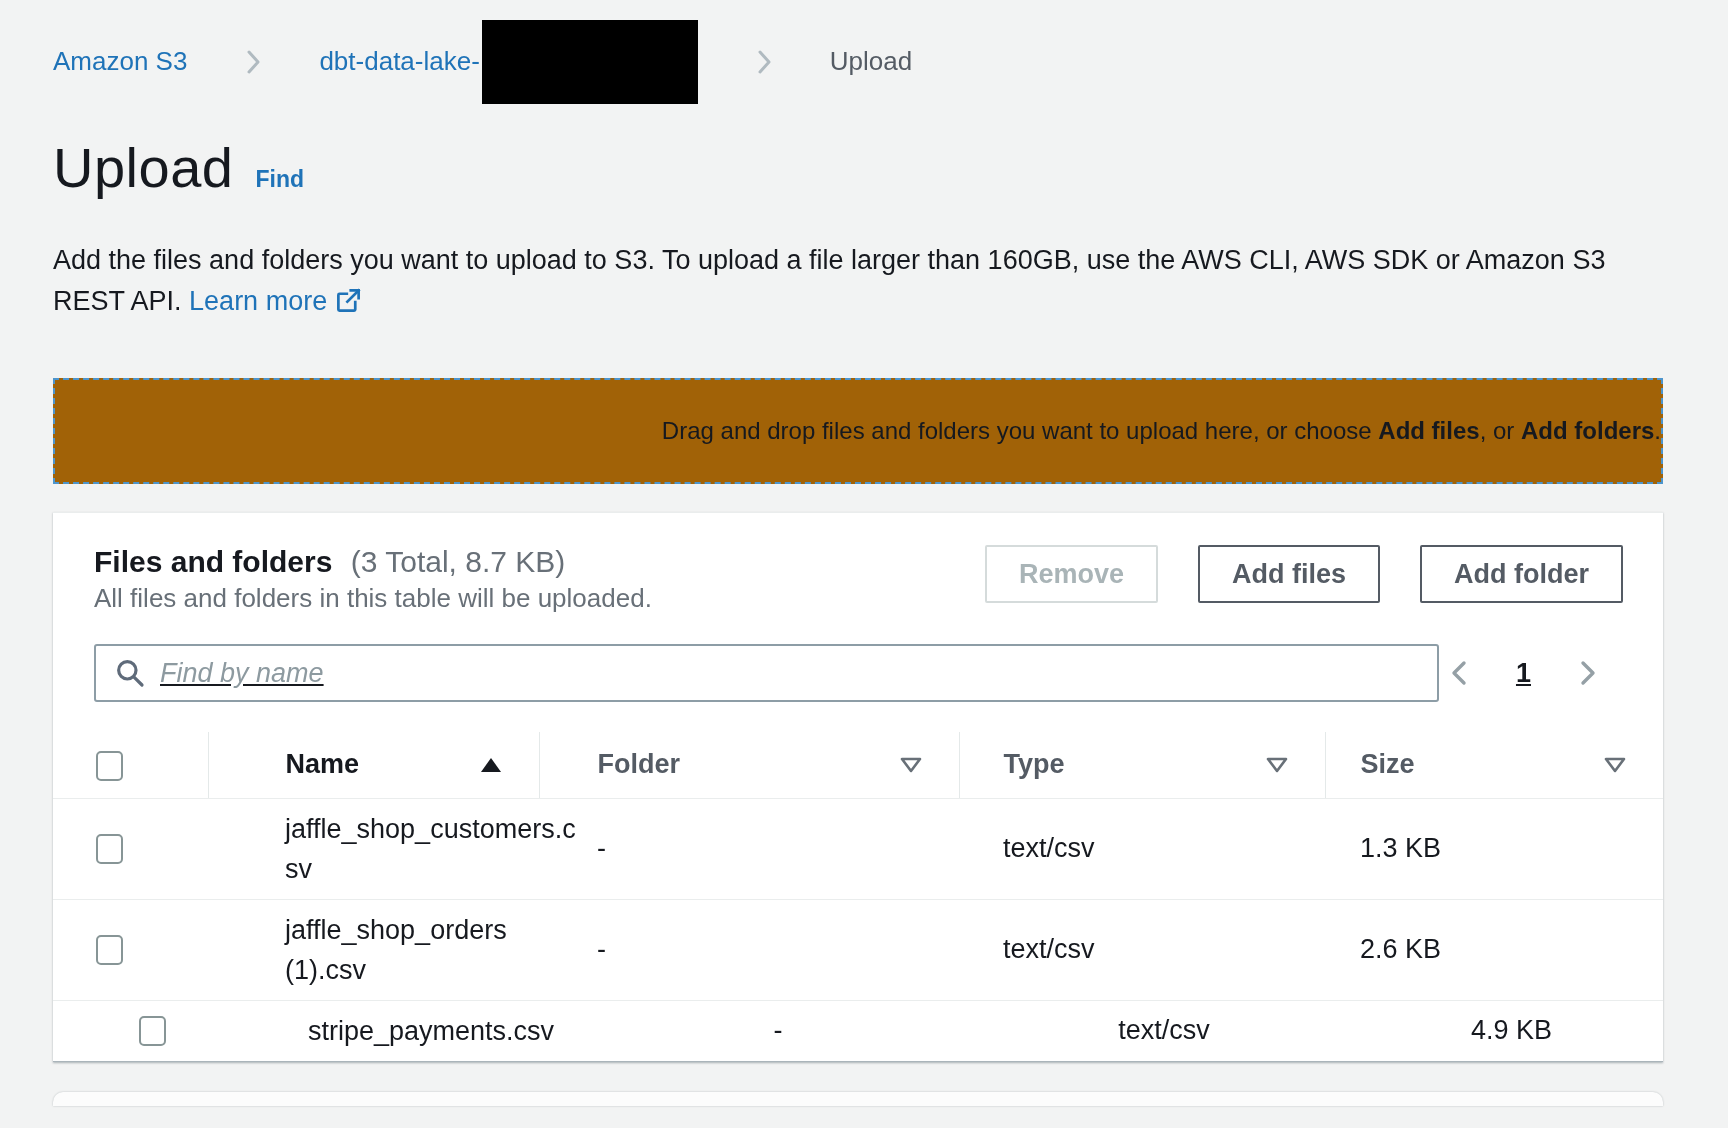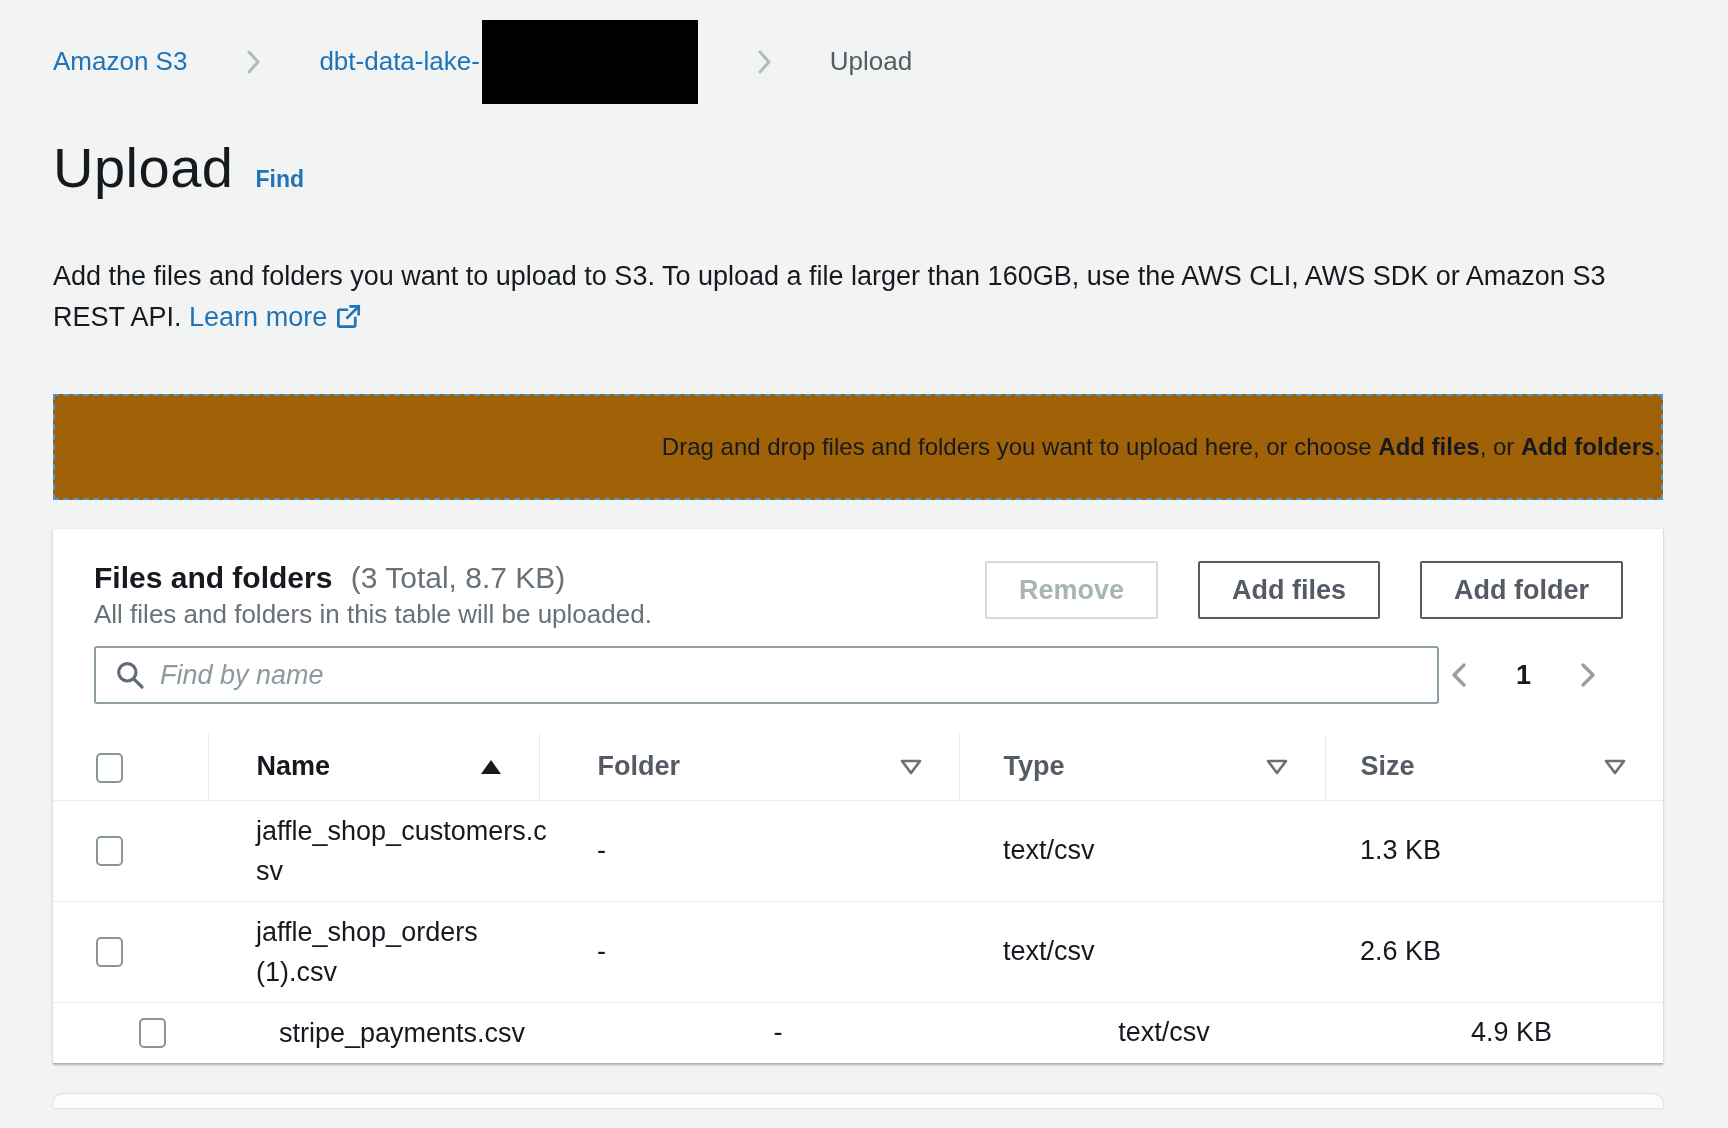--- a/index.html
+++ b/index.html
@@ -22,21 +22,21 @@
     margin:-36px 0 -36px 2px; vertical-align:middle; position:relative; z-index:2;
   }
   .crumb-bucket { display:flex; align-items:center; }
 
   
   .page-header { display:flex; align-items:baseline; margin-top:58px; }
   .page-title { font-size:56px; font-weight:400; color:#16191f; letter-spacing:0.5px; }
   .info-link { margin-left:22px; font-size:23px; font-weight:700; color:#1f73b8; text-decoration:none; }
 
   
-  .intro { margin-top:56px; font-size:27px; line-height:41px; max-width:1600px; color:#16191f; }
+  .intro { margin-top:40px; font-size:27px; line-height:41px; max-width:1600px; color:#16191f; }
   .learn-more { color:#1f73b8; text-decoration:none; white-space:nowrap; }
   .ext-icon { vertical-align:-4px; margin-left:8px; }
 
   
   .dropzone {
     margin-top:56px; height:106px; background:#a16207;
     border:2px dashed #4e95cc; display:flex; align-items:center; justify-content:flex-end;
     font-size:24px;
   }
   .dropzone b { font-weight:700; }
@@ -59,21 +59,21 @@
   .actions { display:flex; gap:40px; }
   .btn {
     background:#fff; font-size:27px; font-weight:700; height:58px;
     padding:0 32px; border-radius:2px; cursor:pointer;
     font-family:"Liberation Sans", sans-serif;
   }
   .btn-secondary { border:2px solid #545b64; color:#545b64; }
   .btn-disabled { border:2px solid #d5dbdb; color:#a9b4b7; cursor:default; }
 
   
-  .toolbar { display:flex; align-items:center; margin-top:16px; }
+  .toolbar { display:flex; align-items:center; margin-top:30px;text-decoration:underline; }
   .search-box {
     flex:0 0 1345px; height:58px; border:2px solid #8d9da6; border-radius:3px;
     background:#fff; display:flex; align-items:center; padding:0 18px;
   }
   .search-box input {
     border:none; outline:none; flex:1; margin-left:14px;
     font-size:27px; font-style:italic; color:#16191f;
     font-family:"Liberation Sans", sans-serif; background:transparent;
   }
   .search-box input::placeholder { color:#8d9aa0; font-style:italic; }
@@ -89,21 +89,21 @@
     height:66px; font-size:27px; font-weight:700; text-align:left; vertical-align:middle;
     border-bottom:1px solid #eaeded;
   }
   thead th.sortable { border-left:1px solid #e4e9e9; }
   th .th-flex { display:flex; align-items:center; justify-content:space-between; }
   .th-muted { color:#545b64; }
   .th-active { color:#16191f; }
   td { font-size:27px; vertical-align:middle; padding:10px 0; border-bottom:1px solid #eaeded; }
   tbody tr:last-child td { border-bottom:none;text-align:center; }
   .pad-check { padding-left:43px; }
-  .pad-name { padding-left:48px; }
+  .pad-name { padding-left:77px; }
   .pad-folder { padding-left:58px; }
   .pad-type { padding-left:44px; }
   .pad-size { padding-left:35px; }
   .icon-pad-r { padding-right:36px; display:flex; align-items:center; }
   .name-wrap { width:292px; line-height:40px; overflow-wrap:break-word; }
 
   .checkbox {
     width:27px; height:30px; border:2px solid #879596; border-radius:5px;
     background:#fff; cursor:pointer; display:inline-block; vertical-align:middle;
   }

